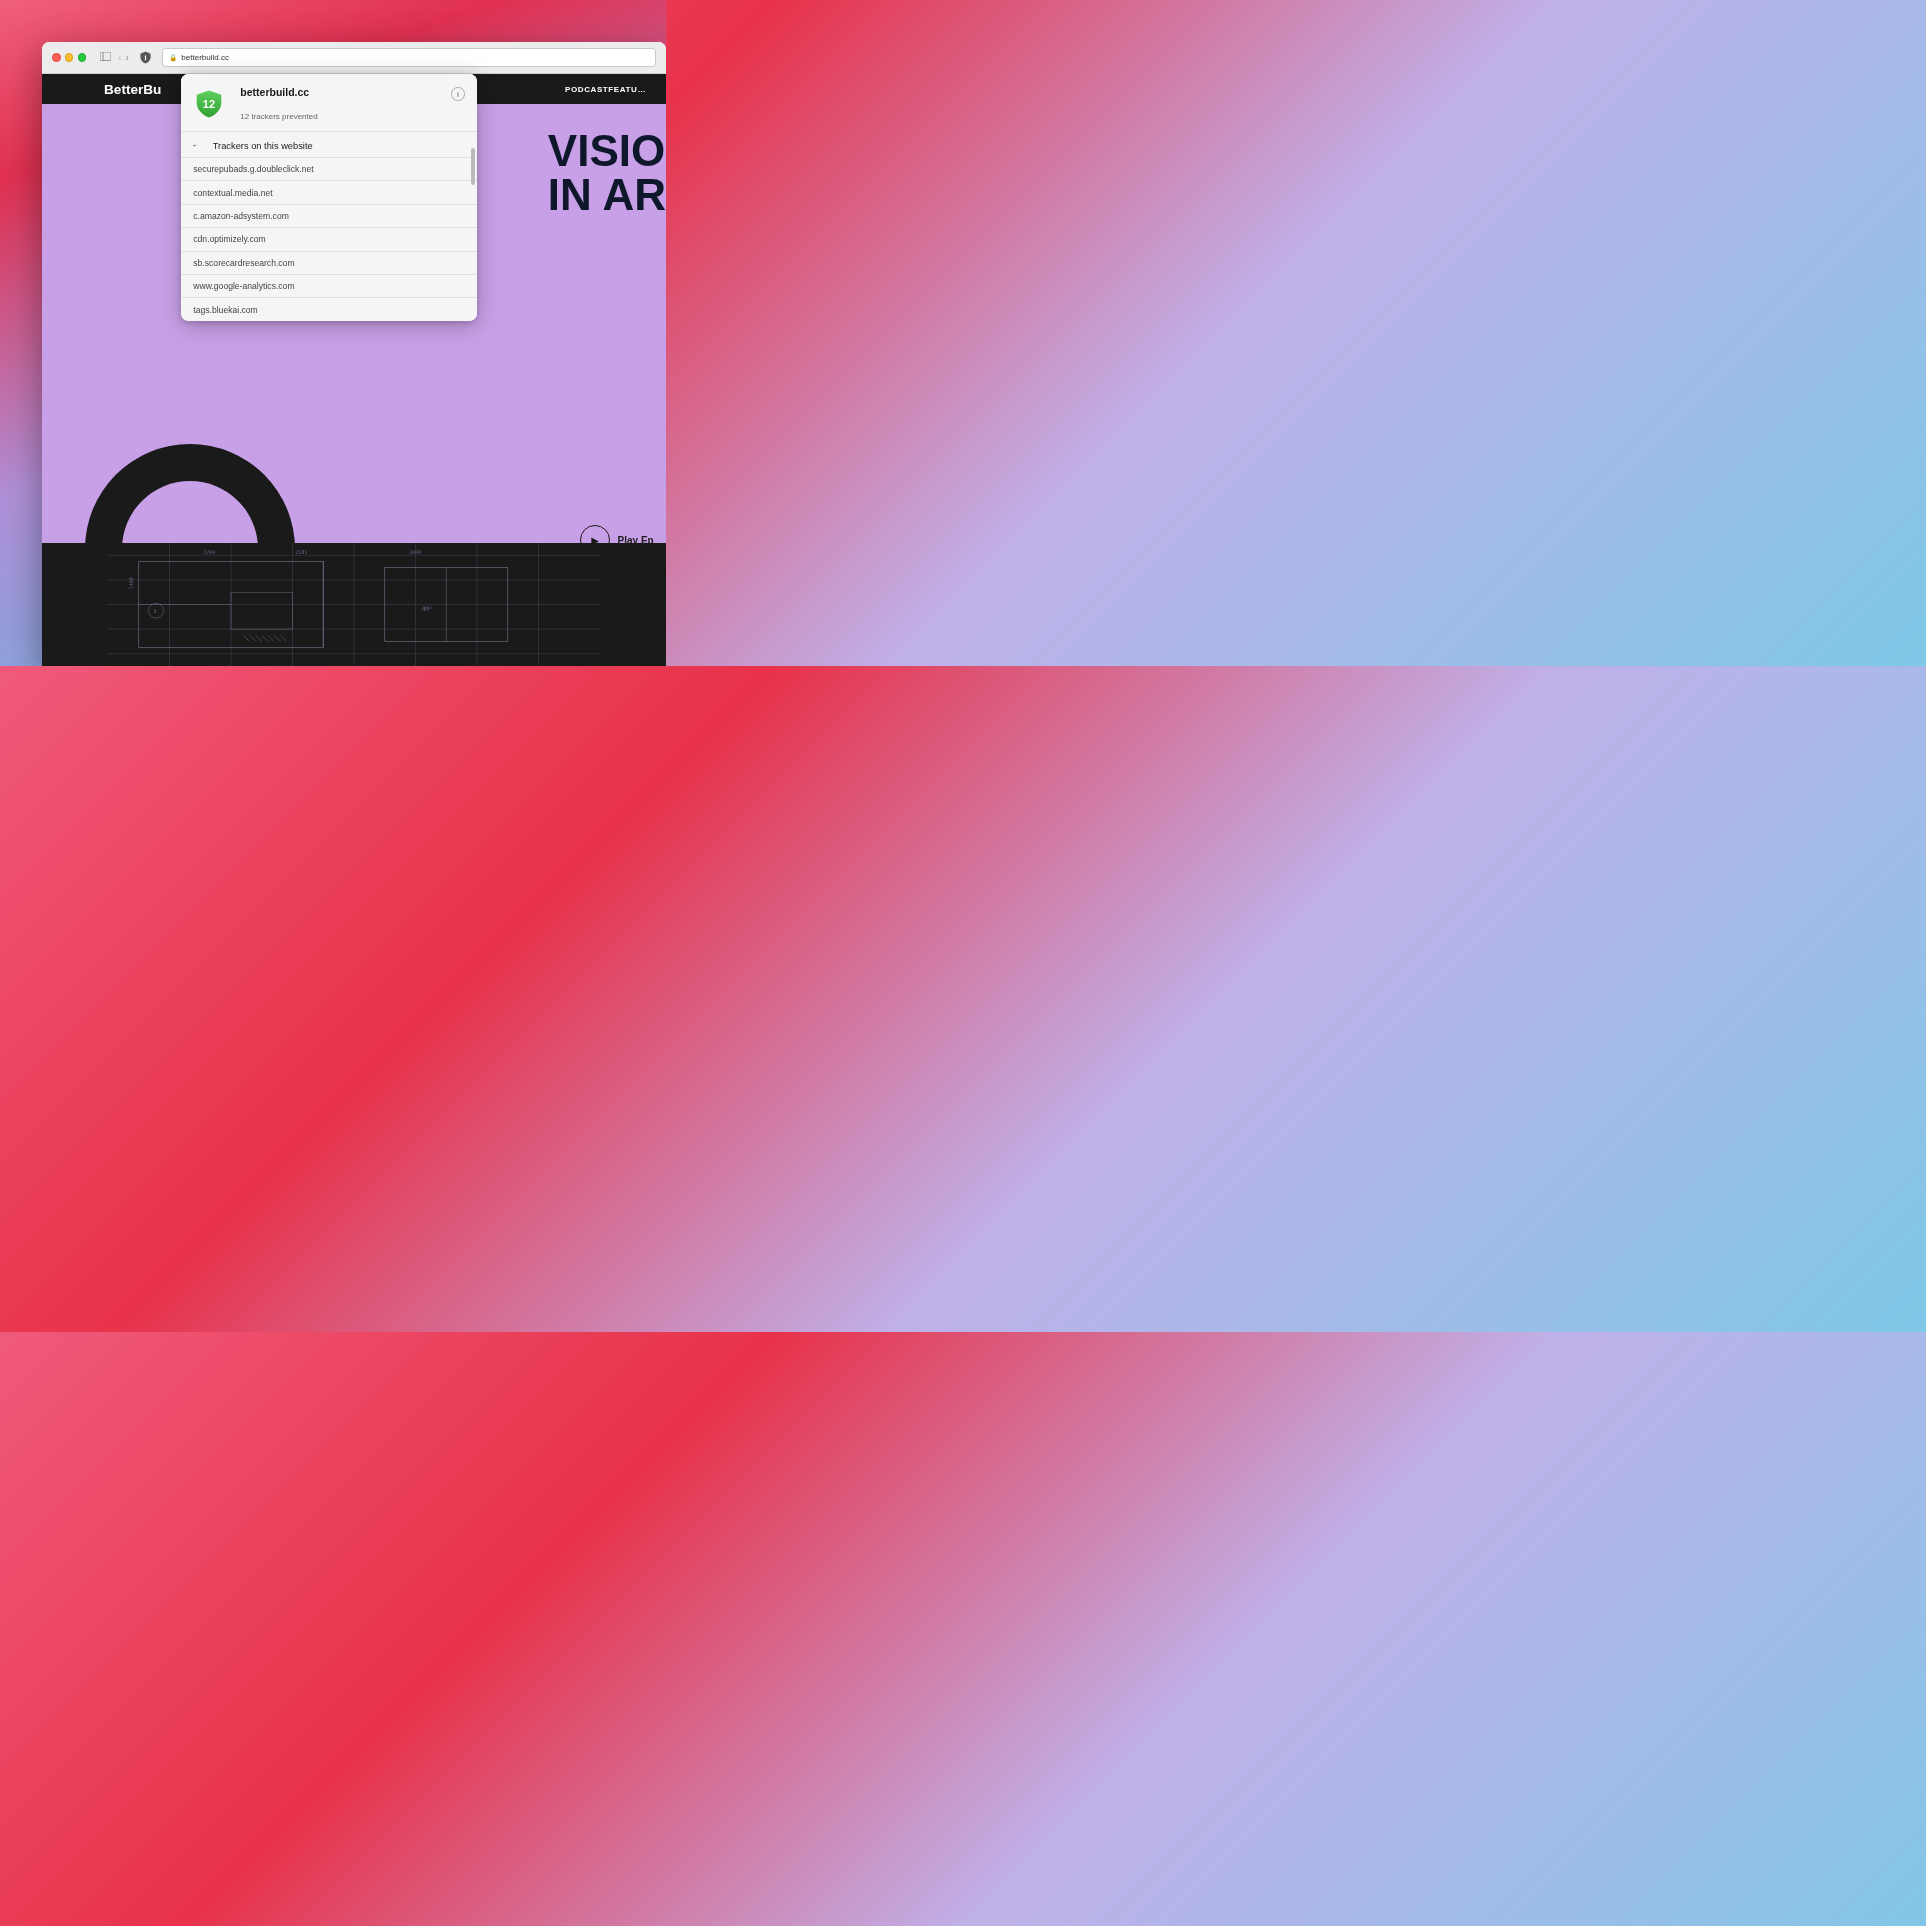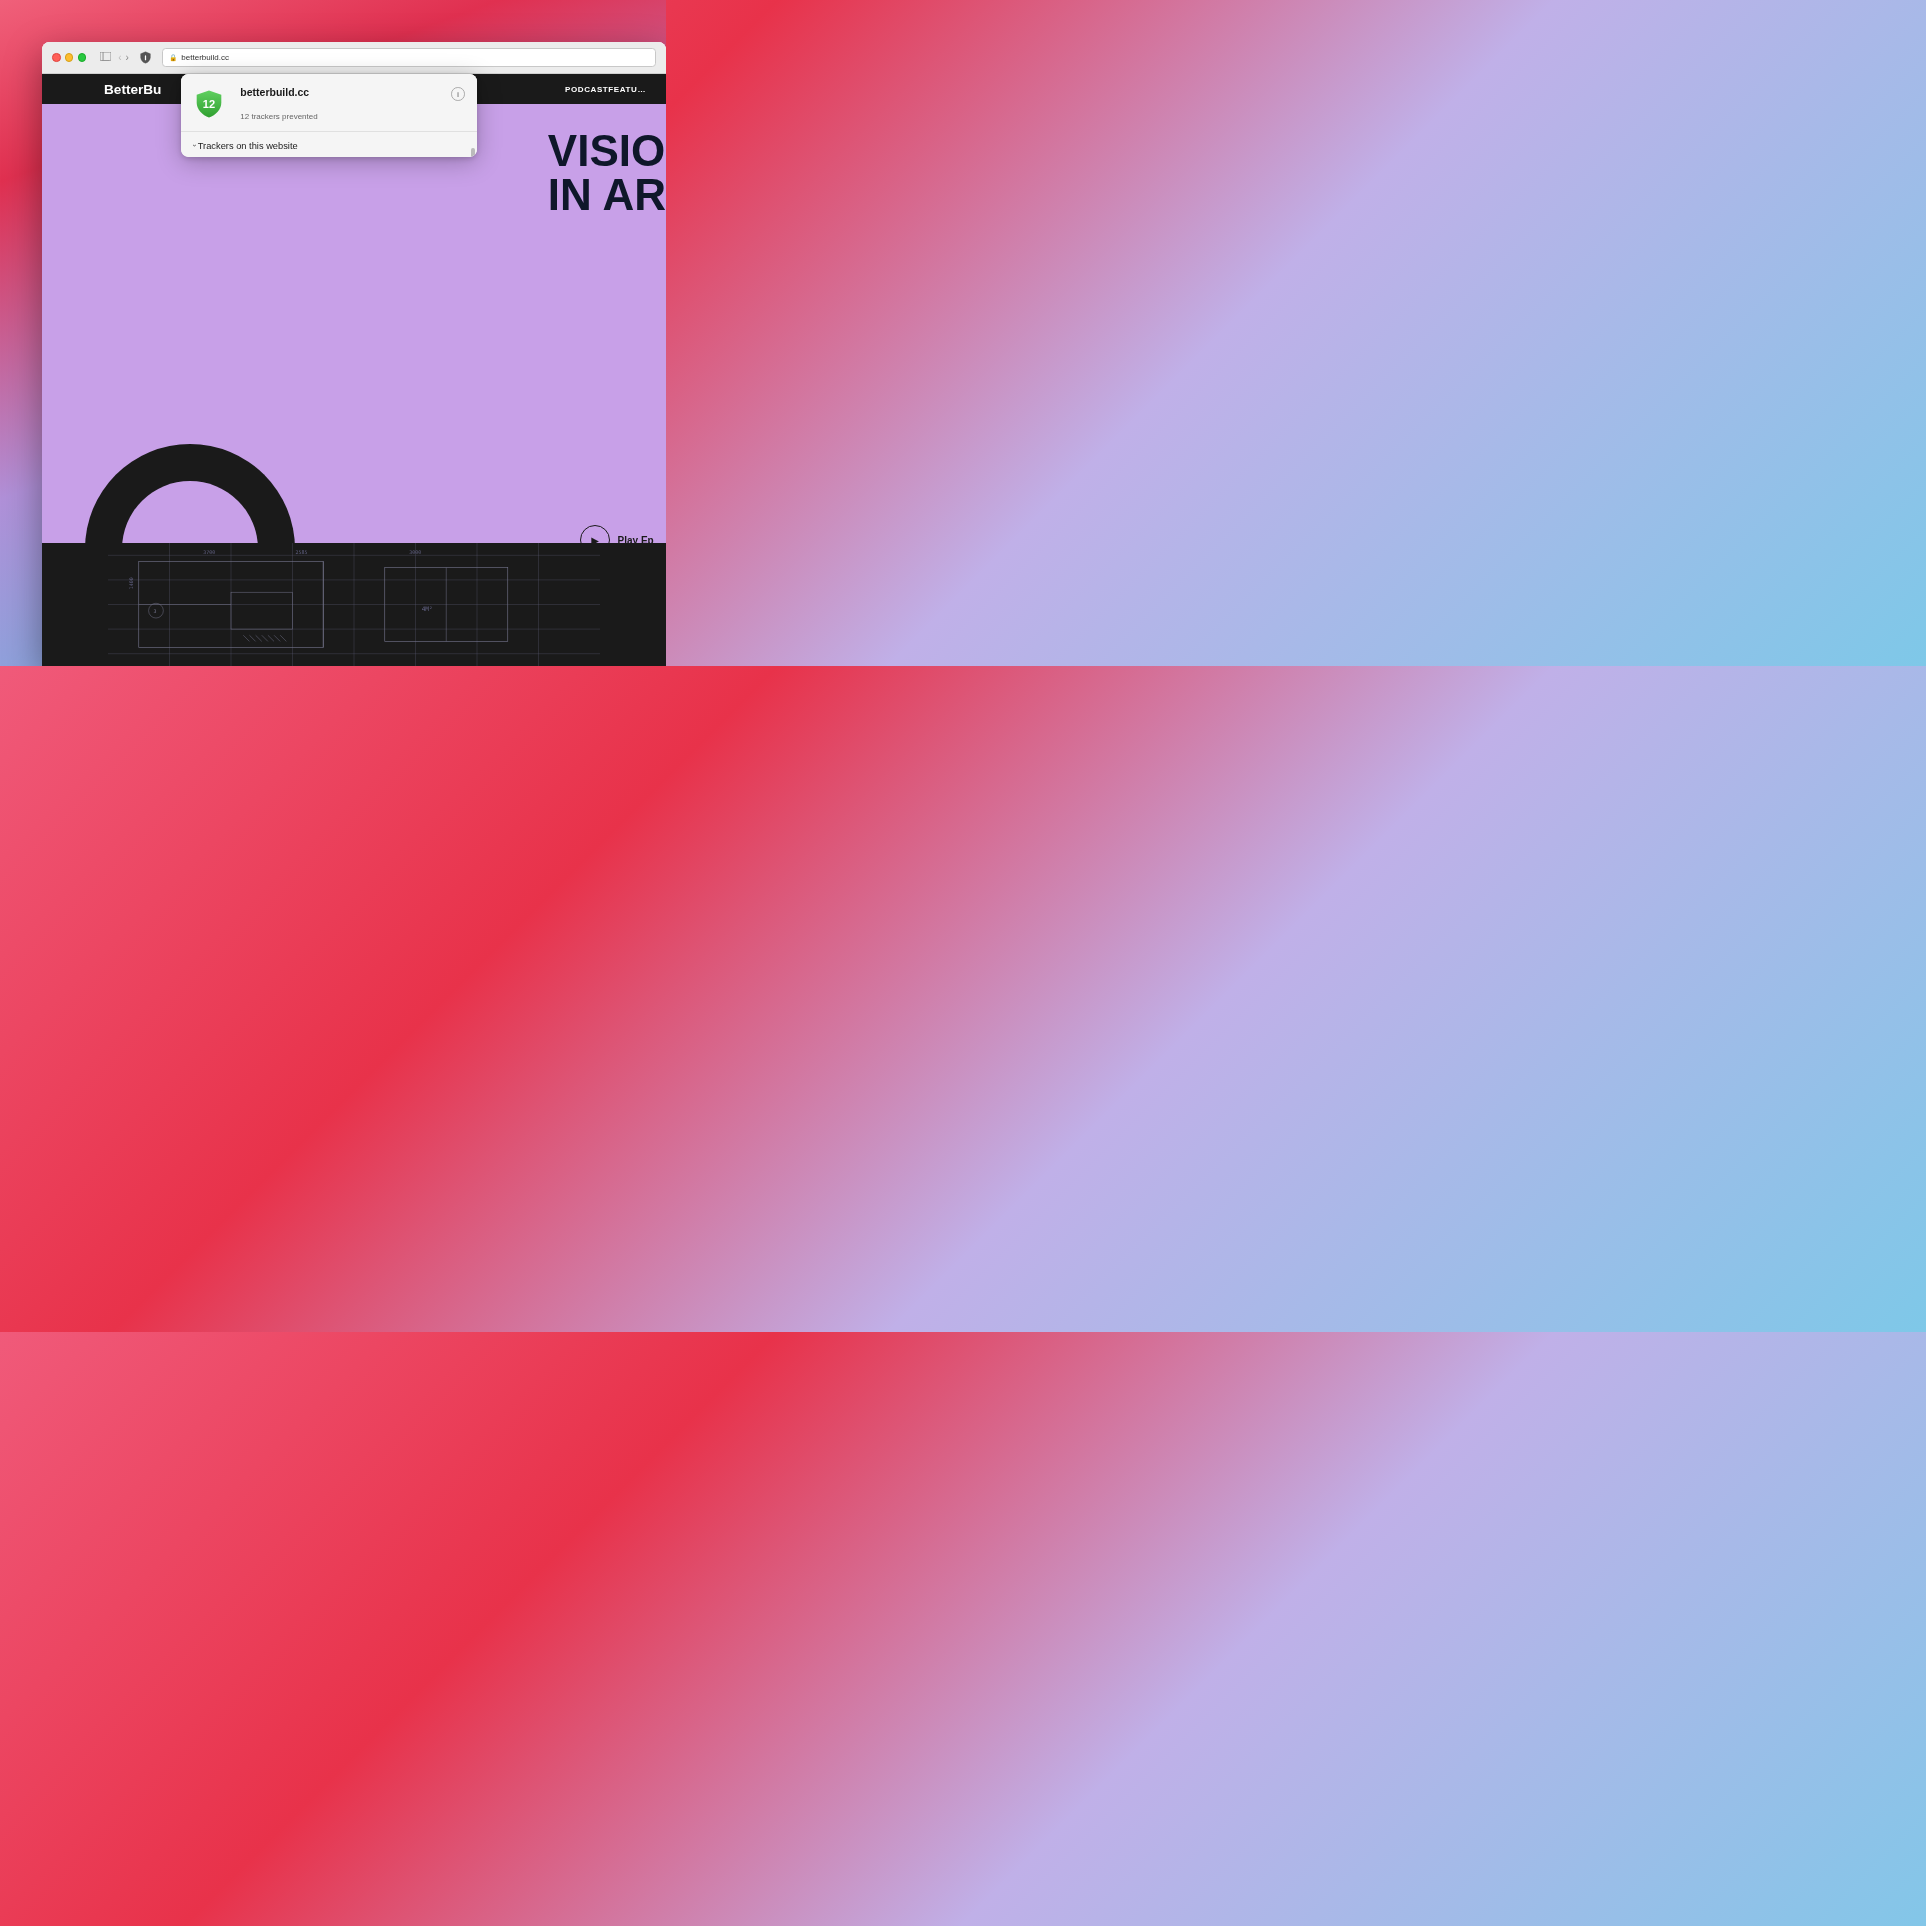--- a/index.html
+++ b/index.html
@@ -313,21 +313,21 @@
 
     
     .popup-body {
       background: #f5f5f5;
     }
 
     .section-header {
       padding: 8.6px 12.3px 6.2px 12.3px;
       display: flex;
       align-items: center;
-      gap: 2px;
+      gap: 17px;
       cursor: pointer;
     }
 
     .chevron-icon {
       color: #555;
       font-size: 7.4px;
     }
 
     .section-title {
       font-size: 9.3px;
@@ -506,20 +506,29 @@
         </div>
       </div>
 
       <div class="popup-body">
 
         <div class="section-header">
           <span class="chevron-icon" style="transform: rotate(90deg); display:inline-block;">›</span>
           <span class="section-title">Trackers on this website</span>
         </div>
 
+        <div class="tracker-list">
+          <div class="tracker-item">securepubads.g.doubleclick.net</div>
+          <div class="tracker-item">contextual.media.net</div>
+          <div class="tracker-item">c.amazon-adsystem.com</div>
+          <div class="tracker-item">cdn.optimizely.com</div>
+          <div class="tracker-item">sb.scorecardresearch.com</div>
+          <div class="tracker-item">www.google-analytics.com</div>
+          <div class="tracker-item">tags.bluekai.com</div>
+        </div>
 
         <div class="popup-scrollbar"></div>
 
       </div>
     </div>
 
   </div>
 </div>
 
 

